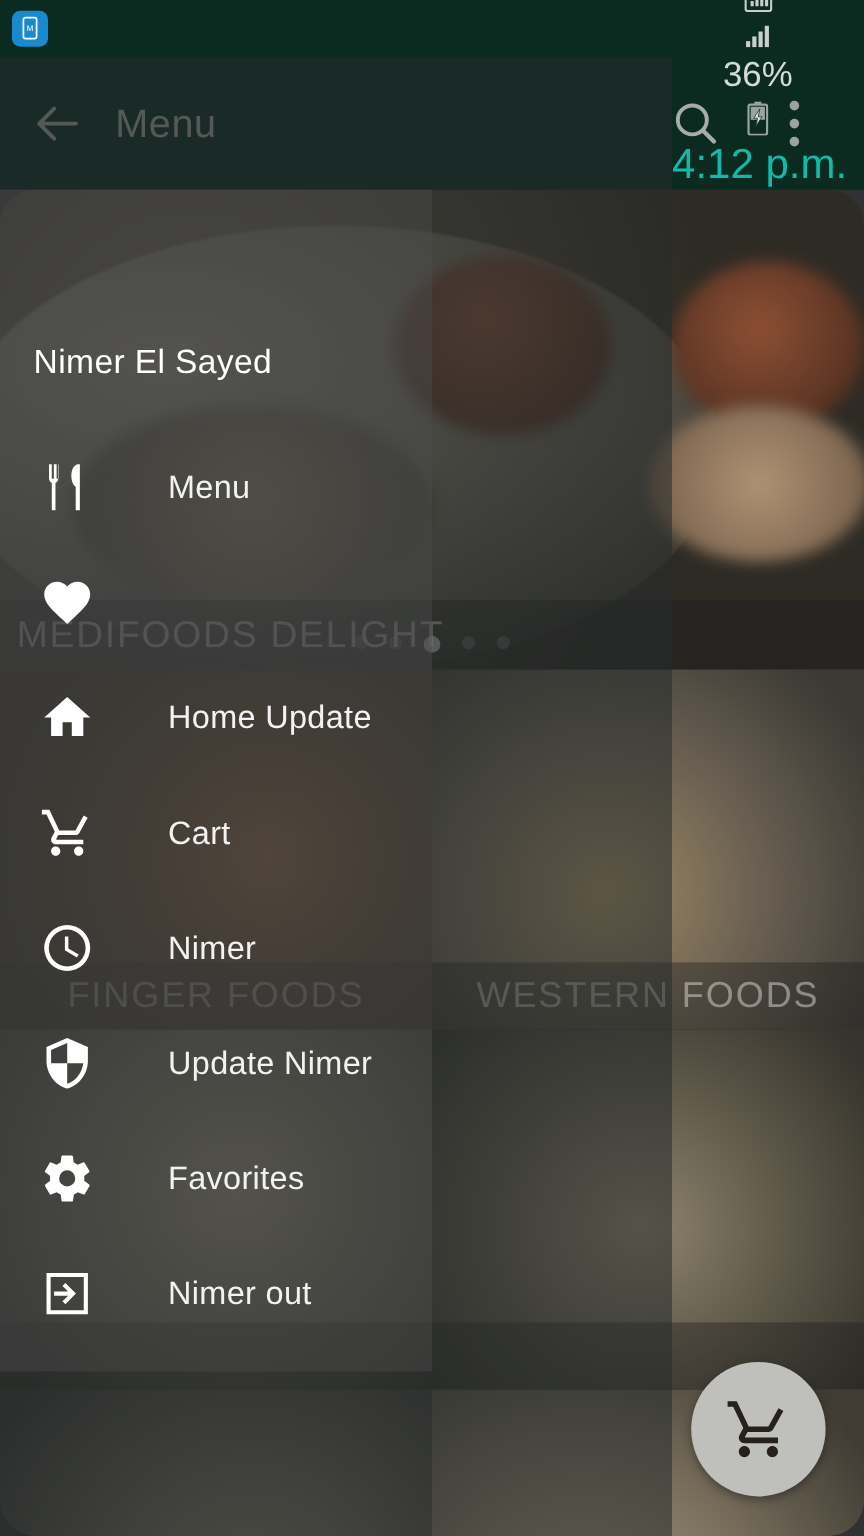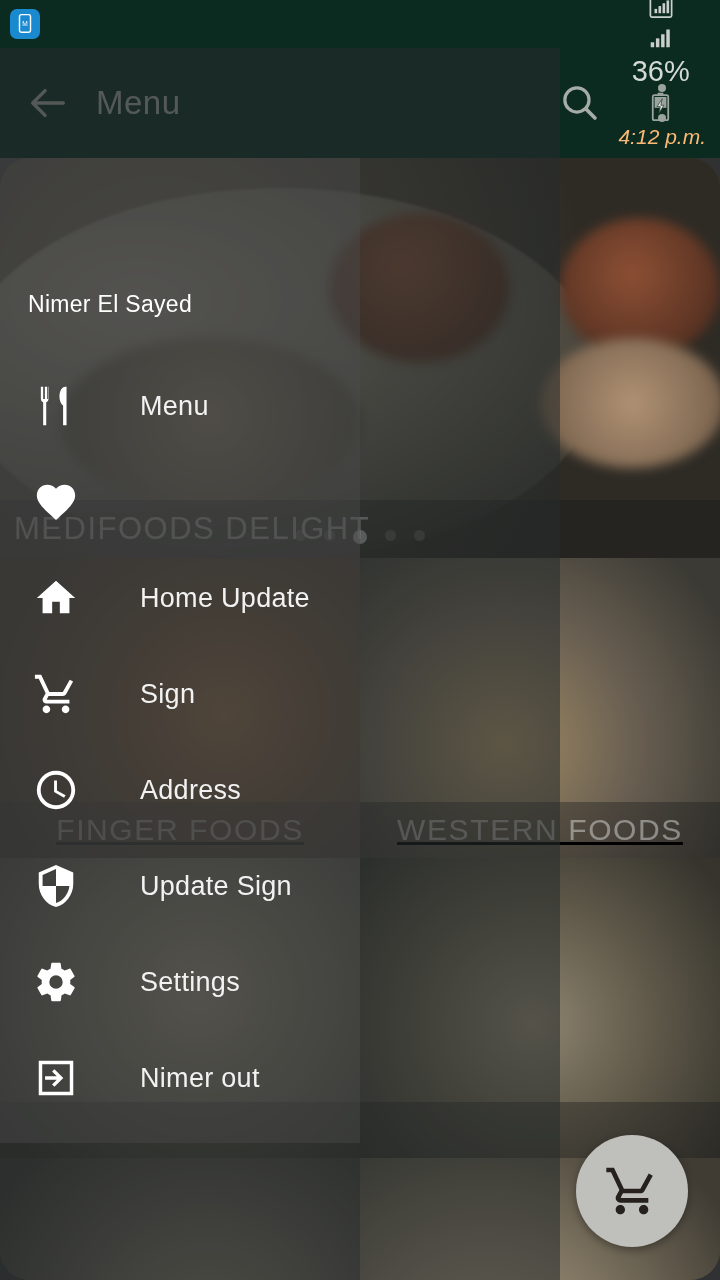--- a/index.html
+++ b/index.html
@@ -22,21 +22,21 @@
   }
   .appicon {
     width:30px; height:30px; border-radius:7px; background:#1a8ad0;
     display:flex; align-items:center; justify-content:center;
   }
   .sb-icon { display:flex; align-items:center; color:#c9cfcb; }
   .sb-text {
     color:#d4dad6; font-size:29px; letter-spacing:0px;
     font-family:"Liberation Sans", sans-serif;
   }
-  .sb-time { color:#fdba74; font-size:21px; margin-left:3px;font-style:italic; }
+  .sb-time { color:#14b8a6; font-size:35px; margin-left:3px; }
 
   
   .toolbar {
     position:absolute; top:48px; left:0; width:720px; height:110px;
     background:#0b2a20; display:flex; align-items:center; z-index:30;
   }
   .tb-back { width:96px; display:flex; justify-content:center; align-items:center; }
   .tb-title {
     color:#e9ece9; font-size:33px; font-weight:400;
     letter-spacing:0.5px; flex:1;
@@ -89,21 +89,20 @@
 
   .grid { display:flex; flex-wrap:wrap; width:720px; }
   .tile {
     position:relative; width:360px; height:300px; overflow:hidden;
   }
   .tile .bg { position:absolute; inset:0; }
   .tile .cap {
     position:absolute; left:0; bottom:0; width:100%; height:56px;
     display:flex; align-items:center; justify-content:center;
     background:rgba(30,30,30,0.40);
-    text-decoration:underline;
   }
   .tile .cap span {
     color:rgba(226,226,226,0.48); font-size:30px; letter-spacing:1.6px;
     white-space:nowrap;
   }
 
   
   .fab {
     position:absolute; right:32px; bottom:33px; width:112px; height:112px;
     border-radius:50%; background:#bfbfbb;
@@ -118,21 +117,21 @@
   }
   .drawer {
     position:absolute; top:158px; left:0; width:360px; height:985px;
     background:rgba(74,76,74,0.44); z-index:50; overflow:hidden;
   }
   .dr-header {
     position:relative; width:360px; height:200px;
     display:flex; align-items:flex-end; padding:0 0 40px 28px;
   }
   .dr-header span {
-    color:#ffffff; font-size:23px; letter-spacing:0.3px;
+    color:#ffffff; font-size:28px; letter-spacing:0.3px;
   }
   .dr-list { padding-top:0px; }
   .dr-item {
     display:flex; align-items:center; height:96px; padding-left:30px;
   }
   .dr-ico {
     width:52px; min-width:52px; display:flex; align-items:center;
     justify-content:center; color:#ffffff;
   }
   .dr-label {
@@ -248,49 +247,49 @@
         </span>
         <span class="dr-label">Home Update</span>
       </div>
 
       <div class="dr-item">
         <span class="dr-ico">
           <svg width="46" height="46" viewBox="0 0 24 24">
             <path fill="#fff" d="M7 18c-1.1 0-2 .9-2 2s.9 2 2 2 2-.9 2-2-.9-2-2-2zm10 0c-1.1 0-2 .9-2 2s.9 2 2 2 2-.9 2-2-.9-2-2-2zM7.2 14.8l.03-.12.9-1.68h7.45c.75 0 1.41-.41 1.75-1.03l3.58-6.49-1.74-.96-3.59 6.48H8.53L4.27 2H1v2h2l3.6 7.59-1.35 2.44c-.16.28-.25.61-.25.97 0 1.1.9 2 2 2h12v-2H7.42c-.13 0-.22-.1-.22-.2z"></path>
           </svg>
         </span>
-        <span class="dr-label">Sign</span>
+        <span class="dr-label">Cart</span>
       </div>
 
       <div class="dr-item">
         <span class="dr-ico">
           <svg width="46" height="46" viewBox="0 0 24 24">
             <path fill="#fff" d="M12 2a10 10 0 100 20 10 10 0 000-20zm0 18a8 8 0 110-16 8 8 0 010 16z"></path>
             <path fill="#fff" d="M12.5 7H11v6l5.2 3.1.8-1.3-4.5-2.6z"></path>
           </svg>
         </span>
-        <span class="dr-label">Address</span>
+        <span class="dr-label">Nimer</span>
       </div>
 
       <div class="dr-item">
         <span class="dr-ico">
           <svg width="46" height="46" viewBox="0 0 24 24">
             <path fill="#fff" d="M12 1L3 5v6c0 5.55 3.84 10.74 9 12 5.16-1.26 9-6.45 9-12V5l-9-4zm0 10.99h7c-.53 4.12-3.28 7.79-7 8.94V12H5V6.3l7-3.11v8.8z"></path>
           </svg>
         </span>
-        <span class="dr-label">Update Sign</span>
+        <span class="dr-label">Update Nimer</span>
       </div>
 
       <div class="dr-item">
         <span class="dr-ico">
           <svg width="46" height="46" viewBox="0 0 24 24">
             <path fill="#fff" d="M19.4 13c.04-.32.06-.66.06-1s-.02-.68-.07-1l2.11-1.65c.19-.15.24-.42.12-.64l-2-3.46c-.12-.22-.39-.3-.61-.22l-2.49 1c-.52-.4-1.08-.73-1.69-.98l-.38-2.65A.49.49 0 0014 2h-4c-.25 0-.46.18-.49.42l-.38 2.65c-.61.25-1.17.59-1.69.98l-2.49-1c-.23-.09-.49 0-.61.22l-2 3.46c-.13.22-.07.49.12.64L4.6 11c-.05.32-.07.66-.07 1s.02.68.07 1l-2.11 1.65c-.19.15-.24.42-.12.64l2 3.46c.12.22.39.3.61.22l2.49-1c.52.4 1.08.73 1.69.98l.38 2.65c.03.24.24.42.49.42h4c.25 0 .46-.18.49-.42l.38-2.65c.61-.25 1.17-.59 1.69-.98l2.49 1c.23.09.49 0 .61-.22l2-3.46c.12-.22.07-.49-.12-.64L19.4 13zM12 15.5A3.5 3.5 0 1112 8.5a3.5 3.5 0 010 7z"></path>
           </svg>
         </span>
-        <span class="dr-label">Settings</span>
+        <span class="dr-label">Favorites</span>
       </div>
 
       <div class="dr-item">
         <span class="dr-ico">
           <svg width="46" height="46" viewBox="0 0 24 24">
             <path fill="none" stroke="#fff" stroke-width="1.8" d="M3.9 3.9h16.2v16.2H3.9z"></path>
             <path fill="#fff" d="M11.2 7.4l-1.25 1.25 2.46 2.46H6.3v1.78h6.11l-2.46 2.46 1.25 1.25 4.6-4.6z"></path>
           </svg>
         </span>
         <span class="dr-label">Nimer out</span>

